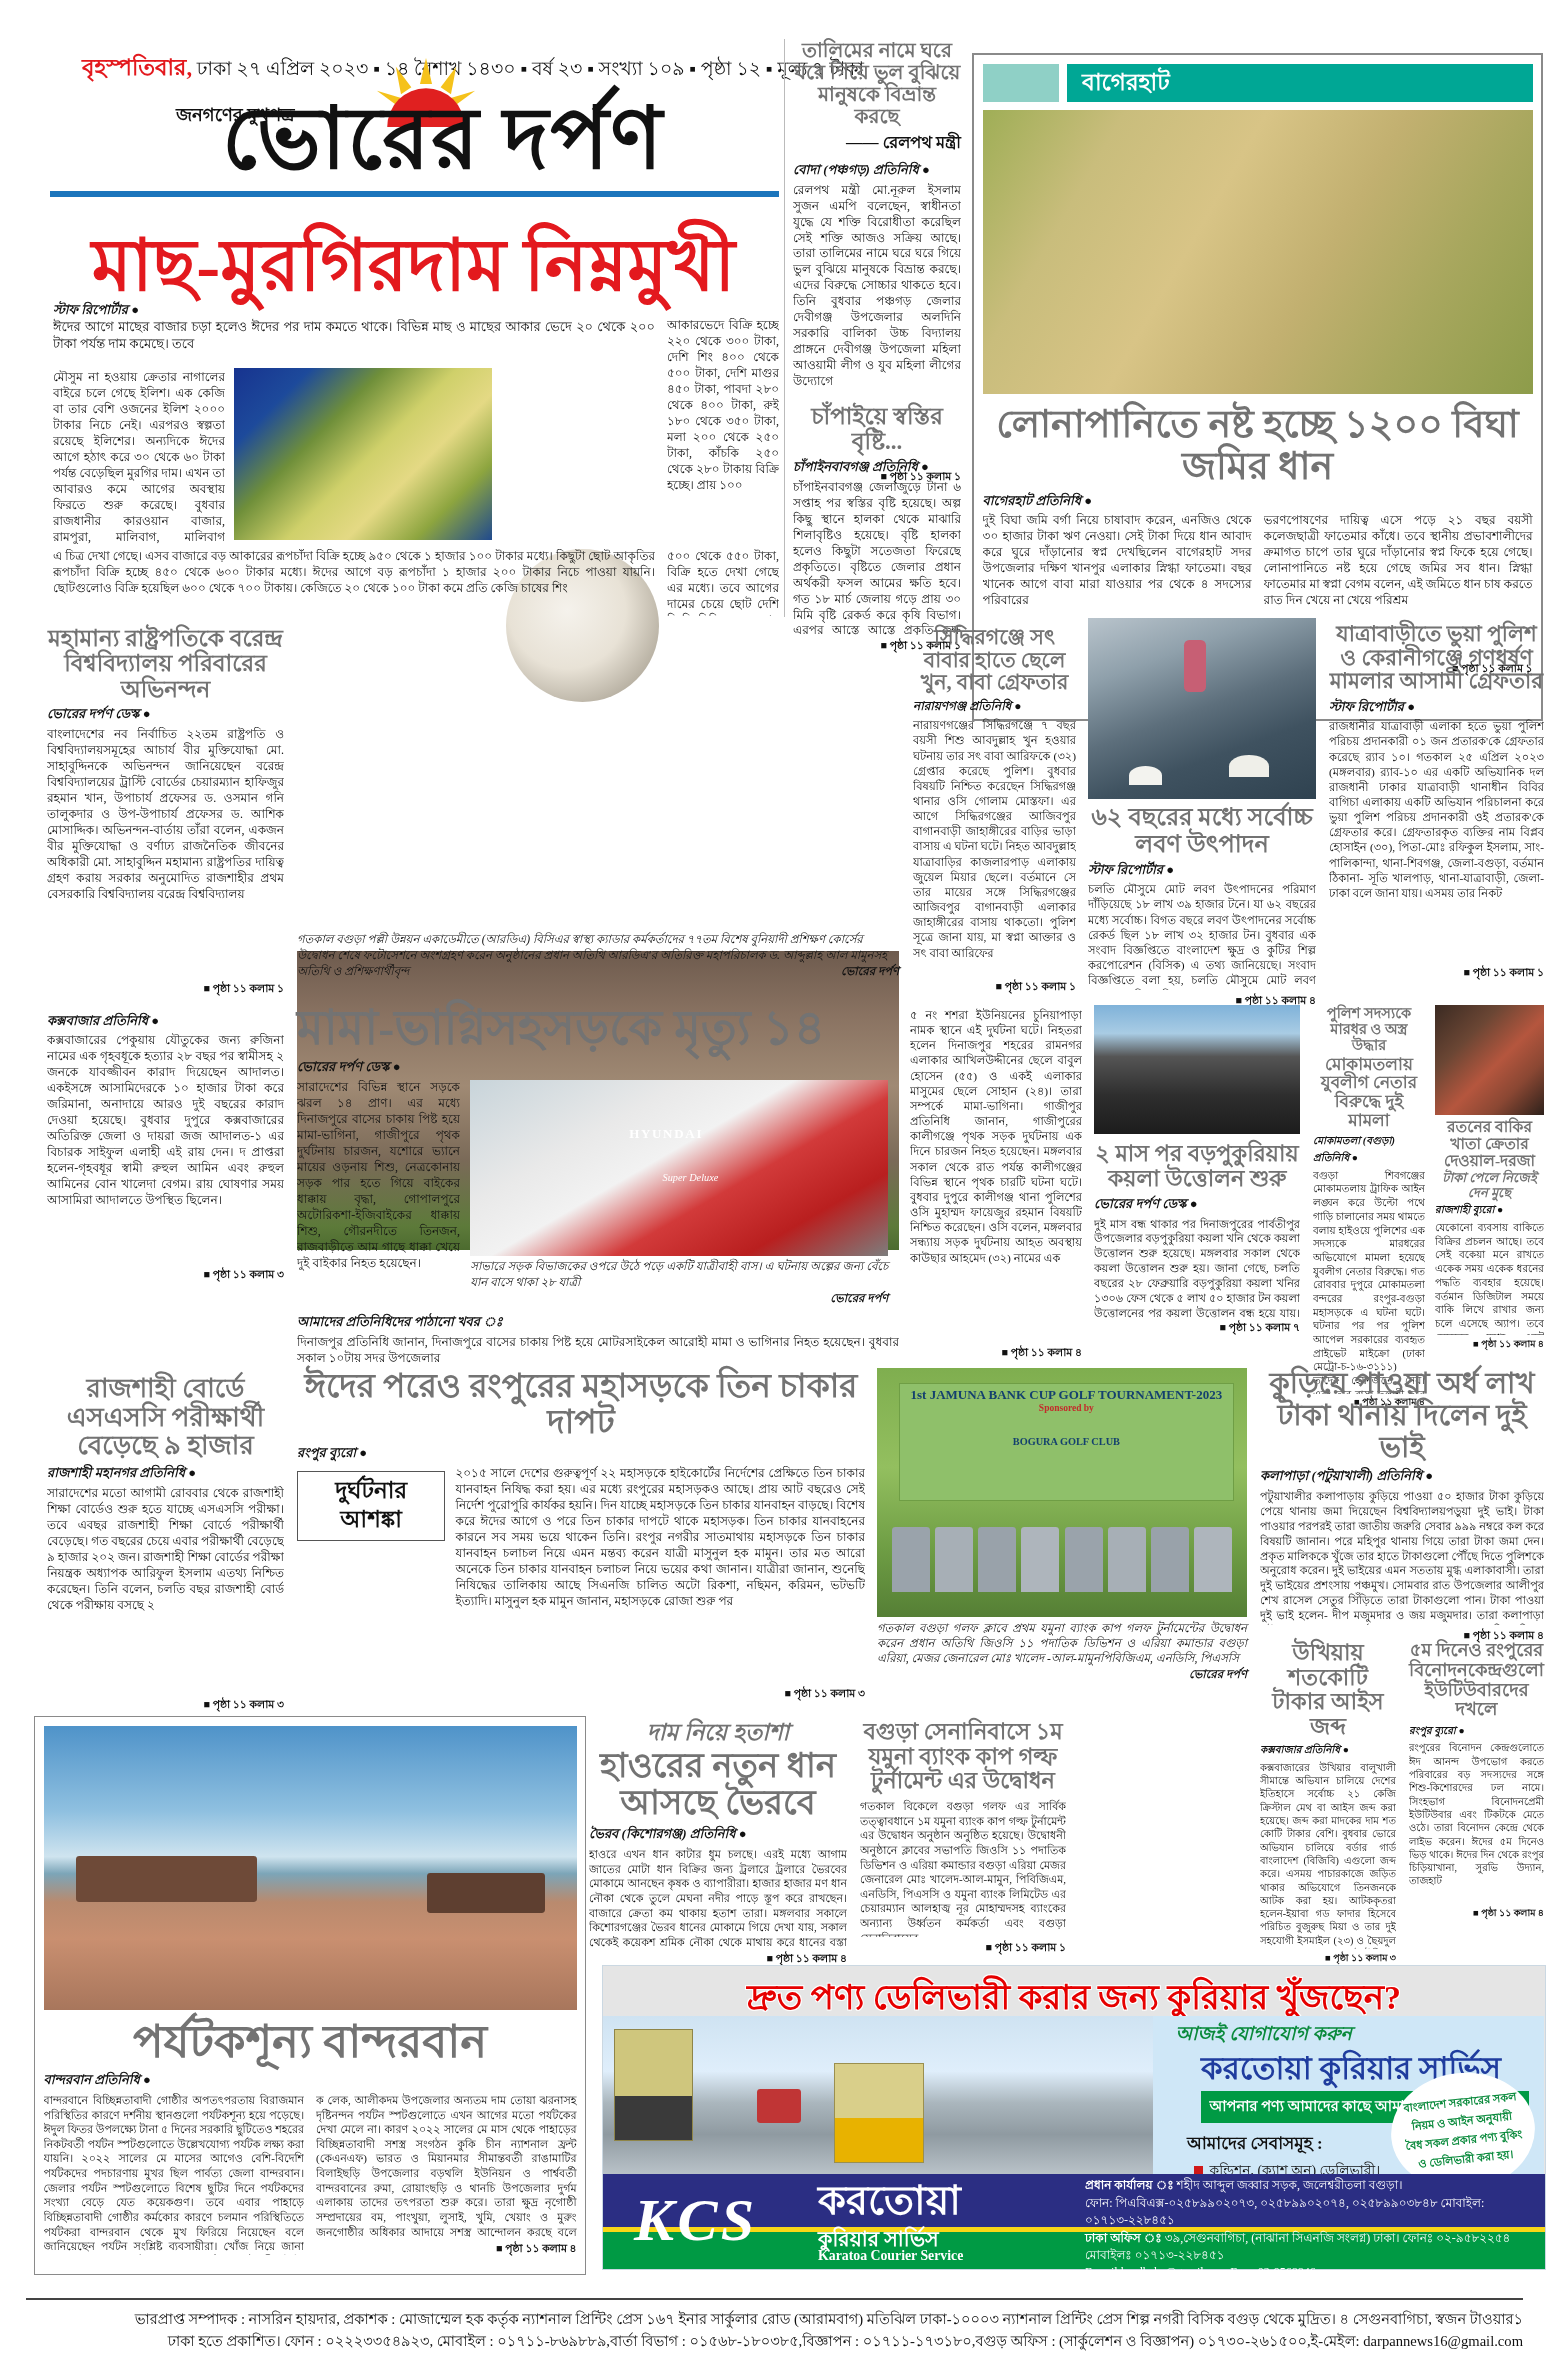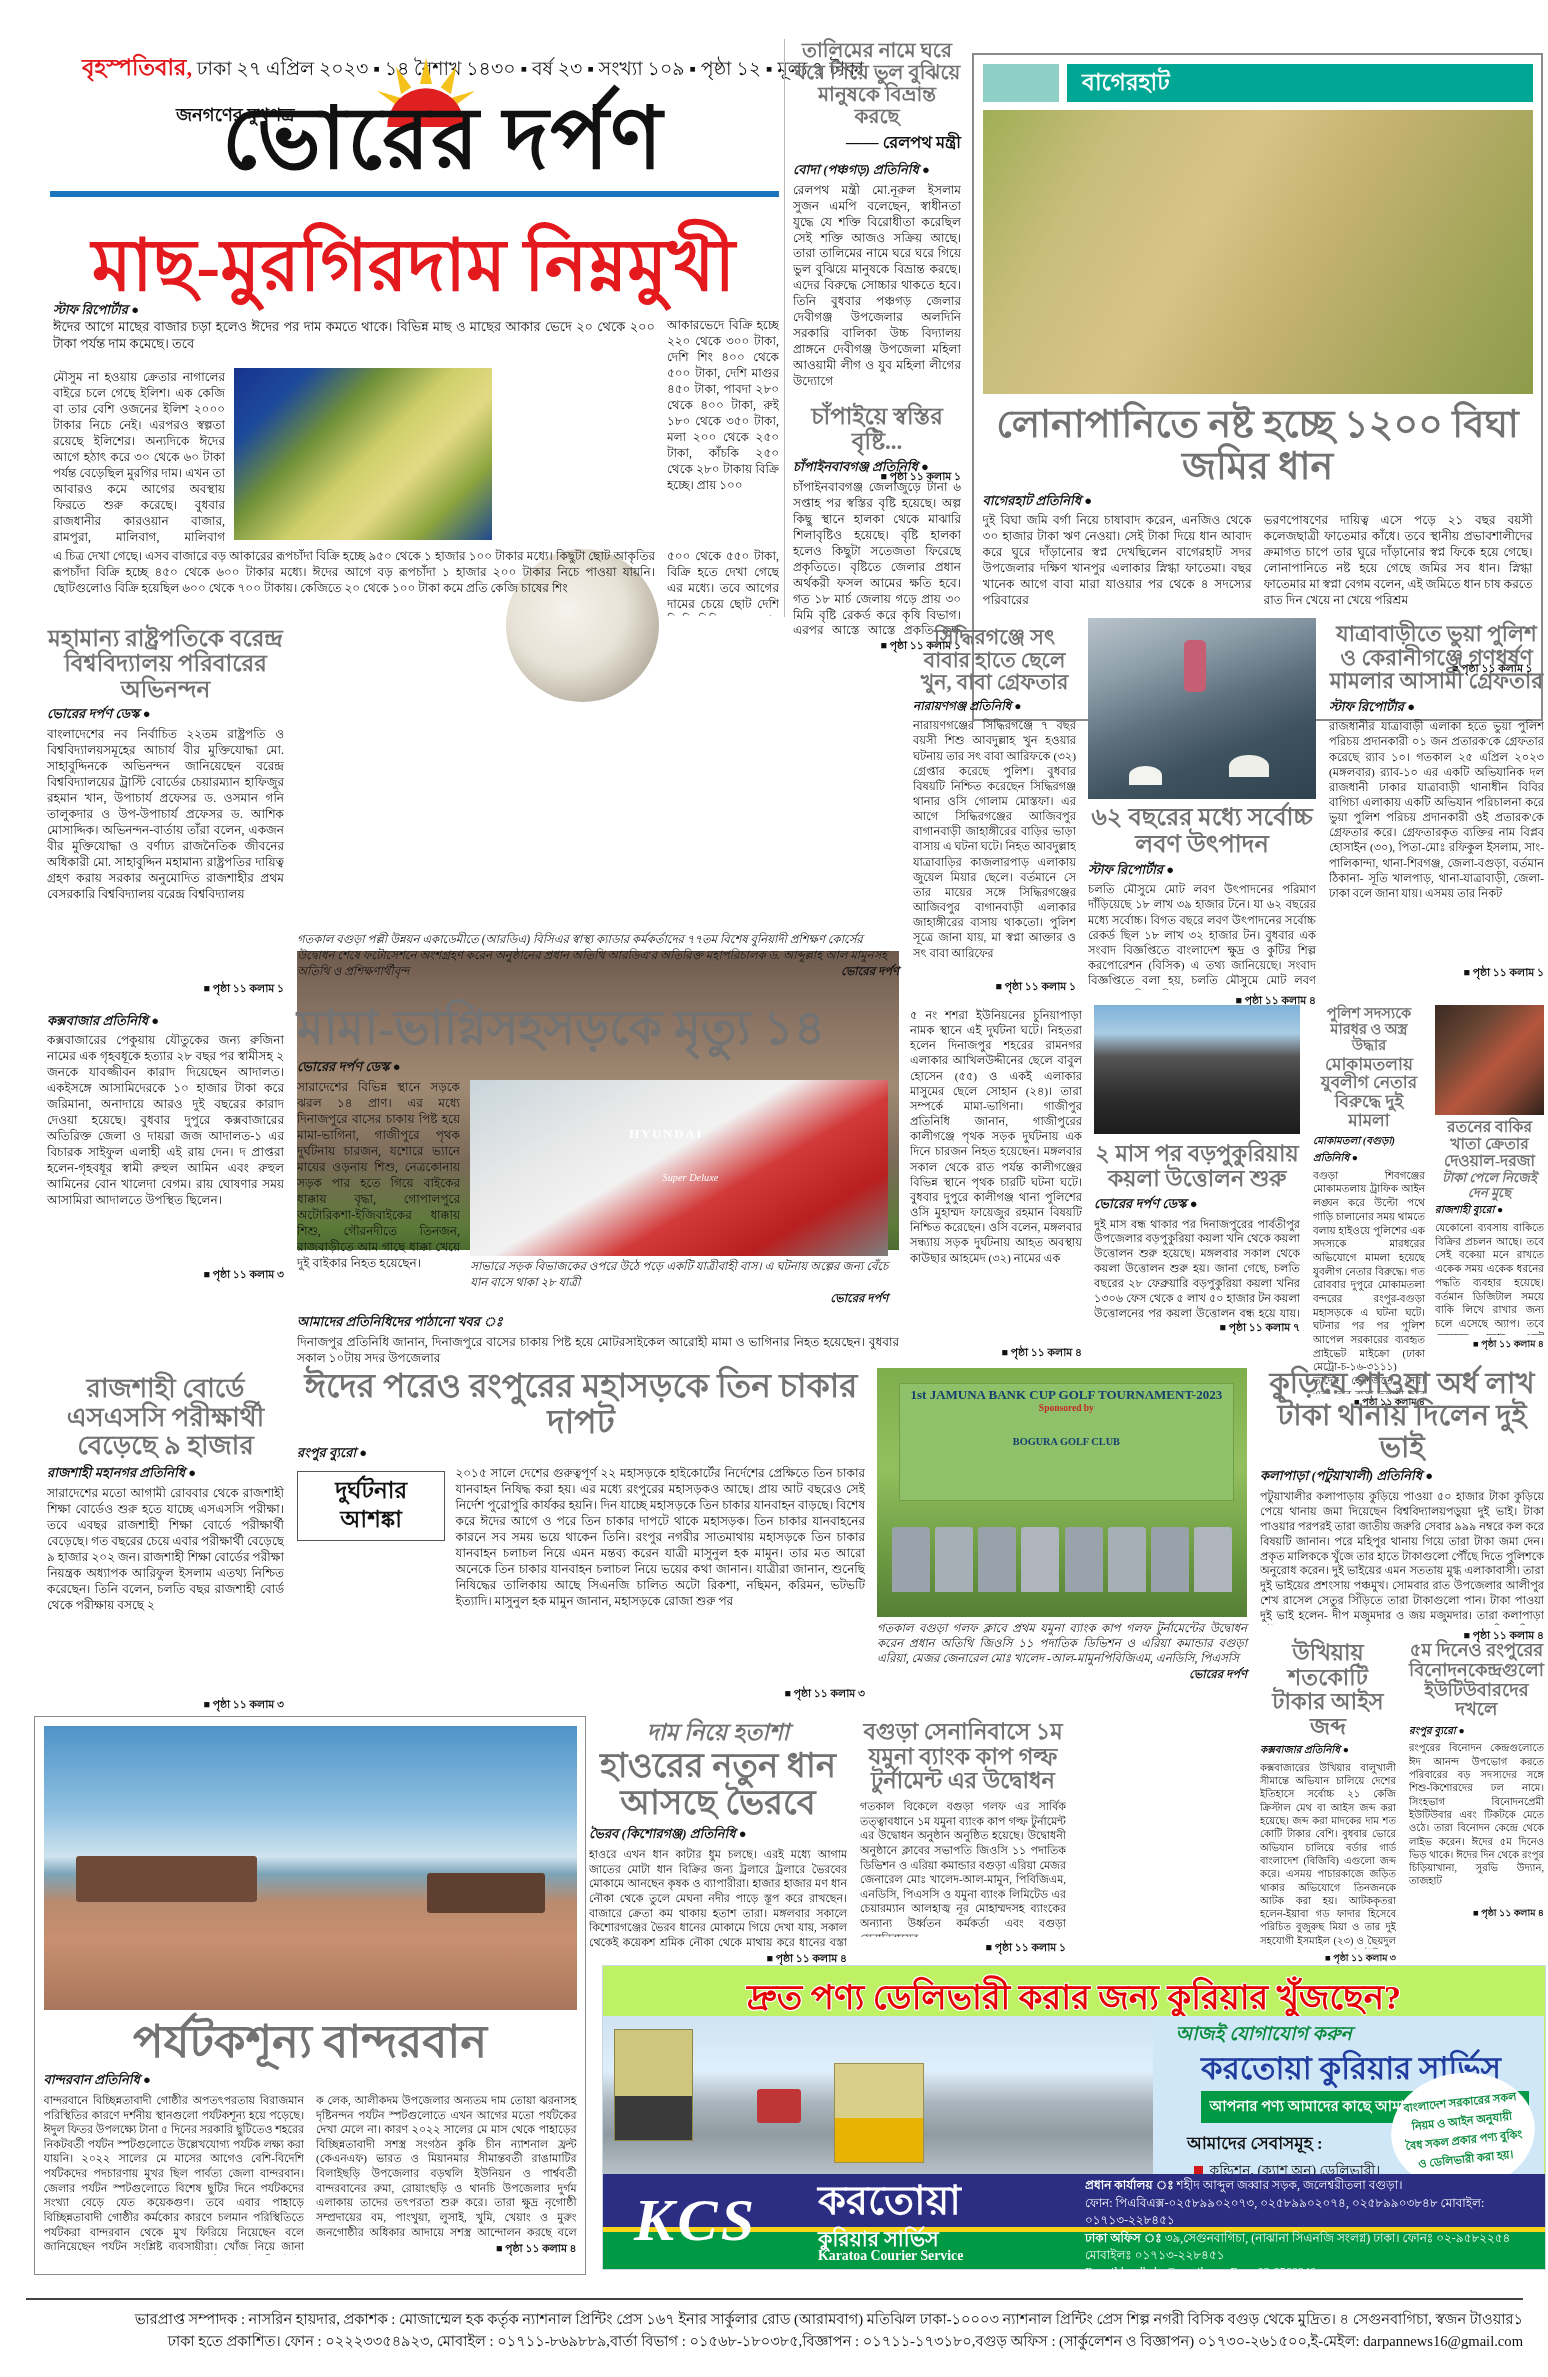--- a/index.html
+++ b/index.html
@@ -314,21 +314,21 @@
     <div class="body" style="height:101px;font-size:11px;">হাওরে এখন ধান কাটার ধুম চলছে। এরই মধ্যে আগাম জাতের মোটা ধান বিক্রির জন্য ট্রলারে ট্রলারে ভৈরবের মোকামে আনছেন কৃষক ও ব্যাপারীরা। হাজার হাজার মণ ধান নৌকা থেকে তুলে মেঘনা নদীর পাড়ে স্তূপ করে রাখছেন। বাজারে ক্রেতা কম থাকায় হতাশ তারা। মঙ্গলবার সকালে কিশোরগঞ্জের ভৈরব ধানের মোকামে গিয়ে দেখা যায়, সকাল থেকেই কয়েকশ শ্রমিক নৌকা থেকে মাথায় করে ধানের বস্তা নদীর পাড়ে স্তূপ করছেন। কেউ কেউ নৌকা থেকে সরাসরি ট্রাকে তুলে দিচ্ছেন। এদিকে ভৈরবের মোকামের মালিকসহ কর্মচারীরা ব্যস্ত সময় পার করছেন। হবিগঞ্জের আজমেরিগঞ্জ থেকে নৌকা ভর্তি ২০০ মণ মোটা</div>
     <div class="jump">■ পৃষ্ঠা ১১ কলাম ৪</div>
   </div>
 
   <div class="abs" style="left:860px;top:1720px;width:206px;">
     <div class="hl center" style="font-size:22.4px;">বগুড়া সেনানিবাসে ১ম যমুনা ব্যাংক কাপ গল্ফ টুর্নামেন্ট এর উদ্বোধন</div>
     <div class="body" style="height:138px;font-size:11px;margin-top:5.2px;">গতকাল বিকেলে বগুড়া গলফ এর সার্বিক তত্ত্বাবধানে ১ম যমুনা ব্যাংক কাপ গল্ফ টুর্নামেন্ট এর উদ্বোধন অনুষ্ঠান অনুষ্ঠিত হয়েছে। উদ্বোধনী অনুষ্ঠানে ক্লাবের সভাপতি জিওসি ১১ পদাতিক ডিভিশন ও এরিয়া কমান্ডার বগুড়া এরিয়া মেজর জেনারেল মোঃ খালেদ-আল-মামুন, পিবিজিএম, এনডিসি, পিএসসি ও যমুনা ব্যাংক লিমিটেড এর চেয়ারম্যান আলহাজ্ব নূর মোহাম্মদসহ ব্যাংকের অন্যান্য উর্ধ্বতন কর্মকর্তা এবং বগুড়া সেনানিবাসের</div>
     <div class="jump">■ পৃষ্ঠা ১১ কলাম ১</div>
   </div>
 
-  <div class="abs" style="left:602px;top:1965px;width:942px;height:303px;border:0.9px solid #cbd8e2;background:#bef264;">
+  <div class="abs" style="left:602px;top:1965px;width:942px;height:303px;border:0.9px solid #cbd8e2;background:#e5e5e5;">
     <div class="ad-head abs" style="left:0;top:5.2px;width:100%;">দ্রুত পণ্য ডেলিভারী করার জন্য কুরিয়ার খুঁজছেন?</div>
 
     <div class="abs photo" style="left:0;top:50px;width:550px;height:158px;
          background:linear-gradient(180deg,#cfe3f2 0%,#dfeefb 35%,#aab6bd 55%,#8f9aa1 75%,#b9c2c8 100%);">
       <div style="position:absolute;left:42%;top:30%;width:16%;height:62%;background:linear-gradient(180deg,#d9cf8a 0 55%,#e8b200 55% 100%);border:0.9px solid #9a8f4f;"></div>
       <div style="position:absolute;left:28%;top:46%;width:8%;height:22%;background:#c03535;border-radius:3.4px;"></div>
       <div style="position:absolute;left:2%;top:8%;width:14%;height:70%;background:linear-gradient(180deg,#cfc67d 0 60%,#3a3a3a 60% 100%);border:0.9px solid #8f8548;"></div>
     </div>
 
     <div class="abs ad-panel" style="left:550px;top:50px;width:391px;height:158px;">

